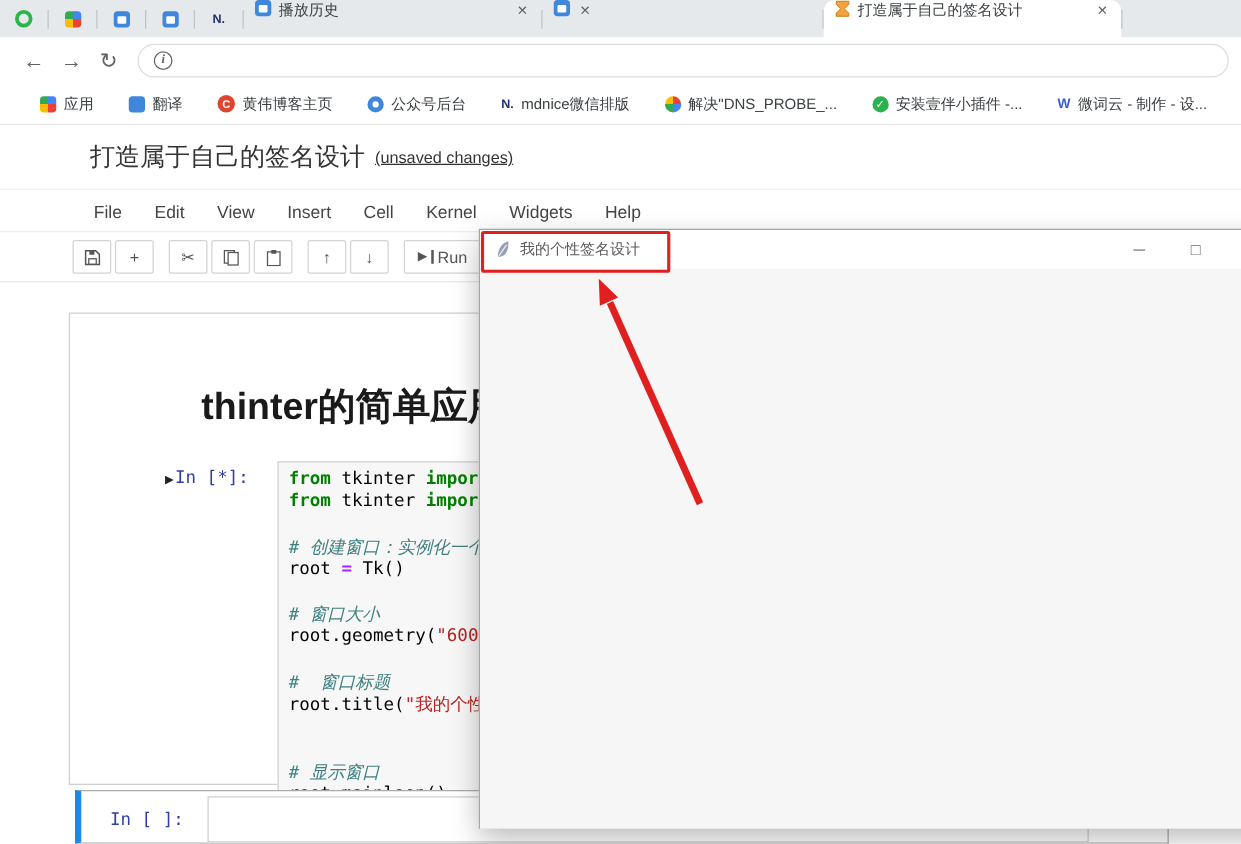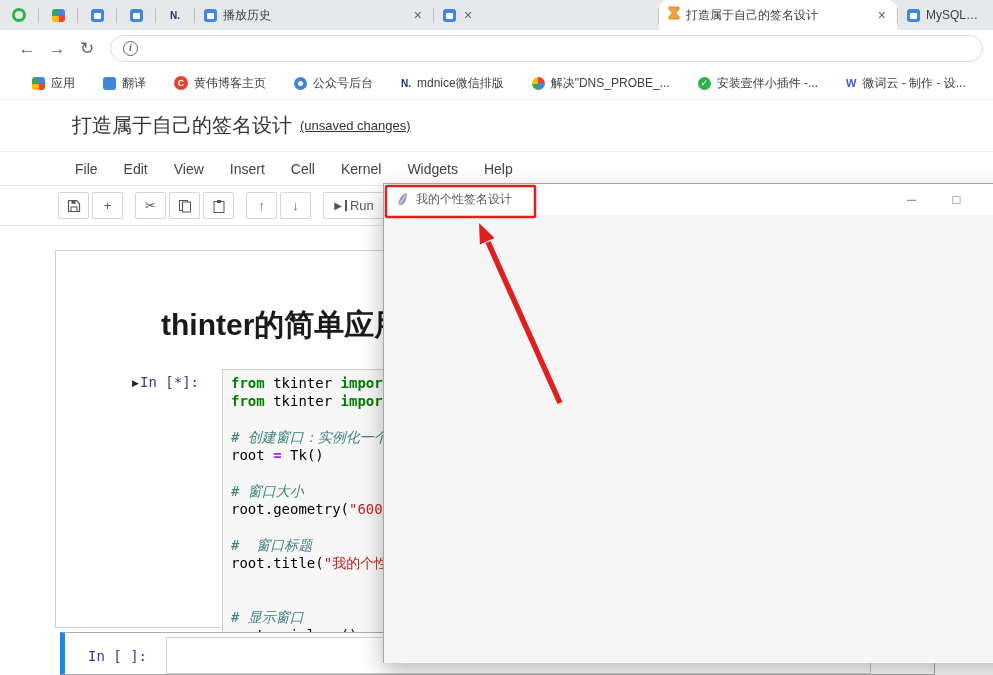--- a/index.html
+++ b/index.html
@@ -3,21 +3,21 @@
 <meta charset="utf-8">
 <style>
   * { margin:0; padding:0; box-sizing:border-box; }
   html,body { width:993px; height:675px; overflow:hidden; }
   body { position:relative; font-family:"Liberation Sans","DejaVu Sans",sans-serif; background:#fff; color:#222; }
 
   
   .tabbar { position:absolute; left:0; top:0; width:993px; height:30px; background:#e6e9eb; display:flex; align-items:center; }
   .mini-tab { width:38px; height:30px; display:flex; align-items:center; justify-content:center; flex:none; }
   .vsep { width:1px; height:15px; background:#bfc3c7; flex:none; }
-  .tab { height:30px; display:flex; align-items:center; gap:6px; padding:0 9px; flex:none; overflow:hidden; }
+  .tab { height:30px; display:flex; align-items:flex-start; gap:6px; padding:0 9px; flex:none; overflow:hidden; }
   .tab.active { background:#fff; border-radius:9px 9px 0 0; }
   .tab-title { font-size:12px; color:#3c4043; white-space:nowrap; overflow:hidden; text-overflow:ellipsis; flex:1; }
   .tab-close { font-size:14px; color:#5f6368; padding:0 2px; flex:none; }
 
   .ico { flex:none; }
   .ico-ring { width:14px; height:14px; border:3.5px solid #2cb44a; border-radius:50%; }
   .ico-grid { width:13px; height:13px; border-radius:3px; background:conic-gradient(#4285f4 0 25%,#ea4335 0 50%,#fbbc05 0 75%,#34a853 0); }
   .ico-app { width:13px; height:13px; border-radius:3px; background:#3f86dd; position:relative; }
   .ico-app::after { content:""; position:absolute; left:3px; right:3px; top:4px; bottom:3px; background:#fff; border-radius:1px; }
   .ico-ndot { font-weight:bold; font-size:10px; color:#20316b; }
@@ -137,24 +137,20 @@
     <span class="ico">
       <svg width="12" height="14" viewBox="0 0 12 14">
           <path d="M1 1h10v2.5L7.5 7l3.5 3.5V13H1v-2.5L4.5 7 1 3.5Z" fill="#f2a33c" stroke="#c77b17" stroke-width="0.8"></path>
         </svg>
     </span>
     <span class="tab-title">打造属于自己的签名设计</span>
     <span class="tab-close">×</span>
   </div>
   <div class="vsep"></div>
 
-  <div class="tab" style="flex:1">
-    <span class="ico ico-app"></span>
-    <span class="tab-title">MySQL_数</span>
-  </div>
 </div>
 
 <div class="navbar">
   <span class="nav-btn">←</span>
   <span class="nav-btn">→</span>
   <span class="nav-btn">↻</span>
   <div class="url-pill">
     <span class="info-ic">i</span>
   </div>
 </div>

